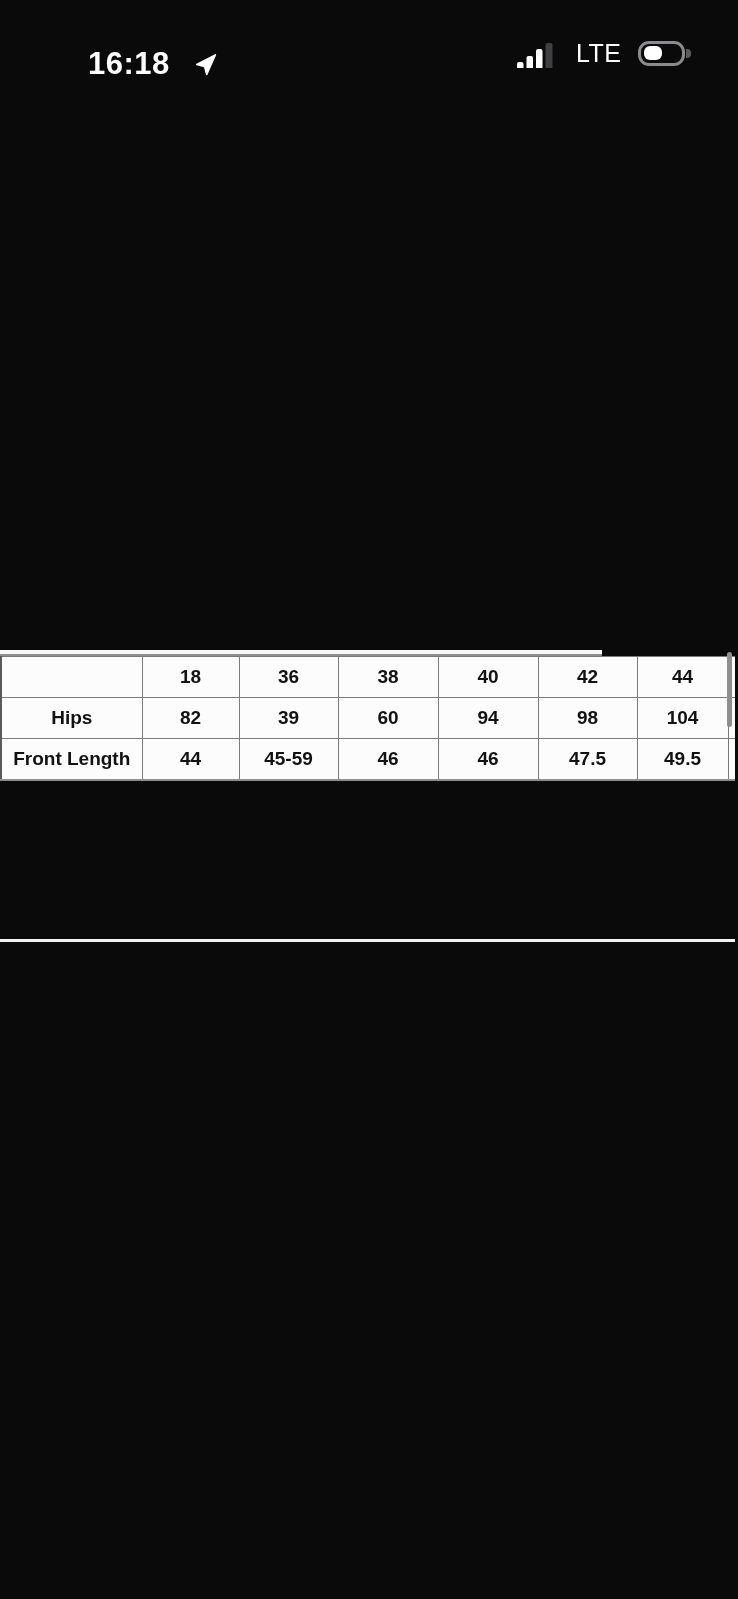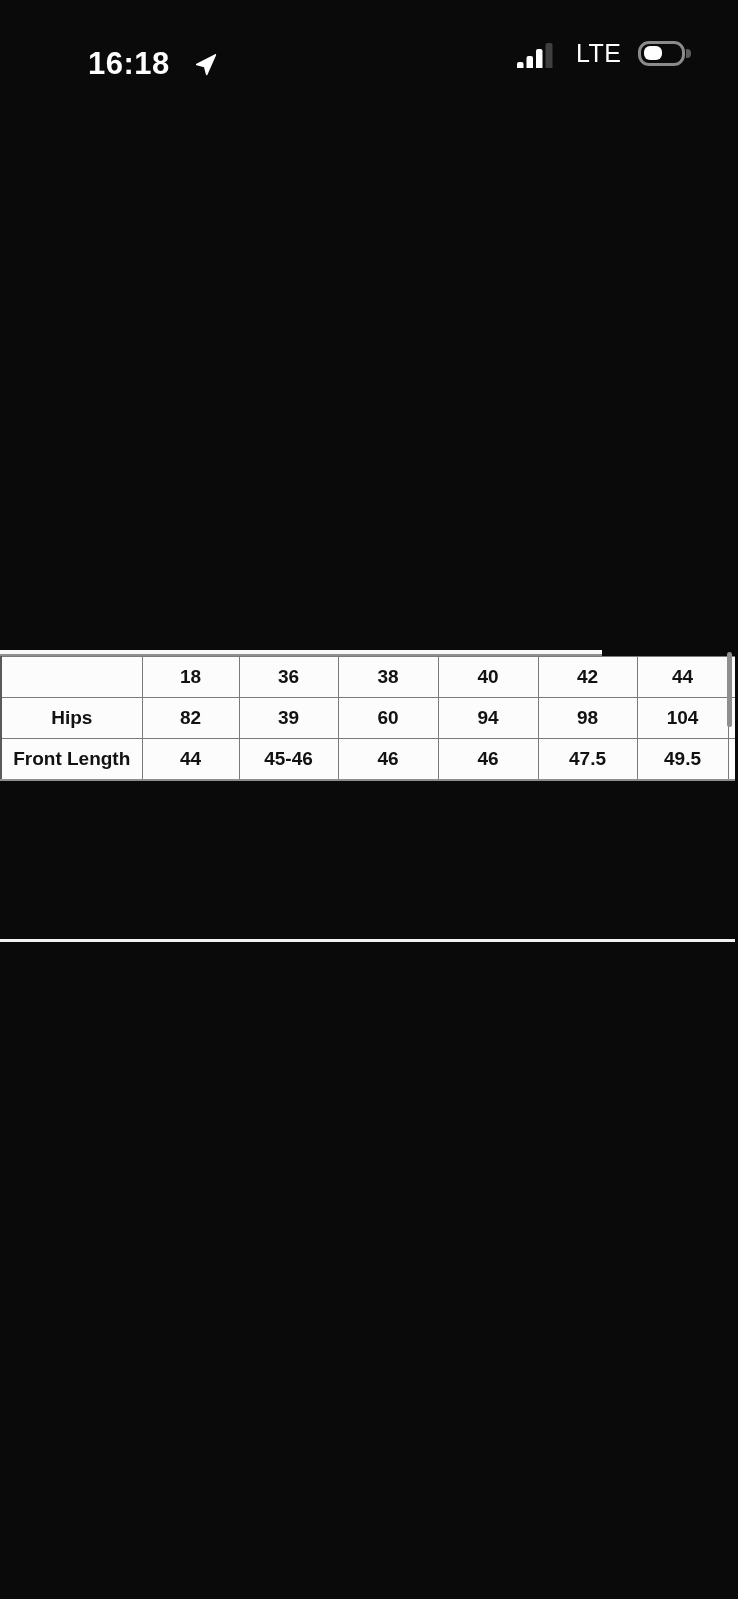--- a/index.html
+++ b/index.html
@@ -137,21 +137,21 @@
           <td>39</td>
           <td>60</td>
           <td>94</td>
           <td>98</td>
           <td>104</td>
           <td class="sliver"></td>
         </tr>
         <tr>
           <td>Front Length</td>
           <td>44</td>
-          <td>45-46</td>
+          <td>45-59</td>
           <td>46</td>
           <td>46</td>
           <td>47.5</td>
           <td>49.5</td>
           <td class="sliver"></td>
         </tr>
       </tbody>
     </table>
 
     <div class="bottom-strip"></div>

